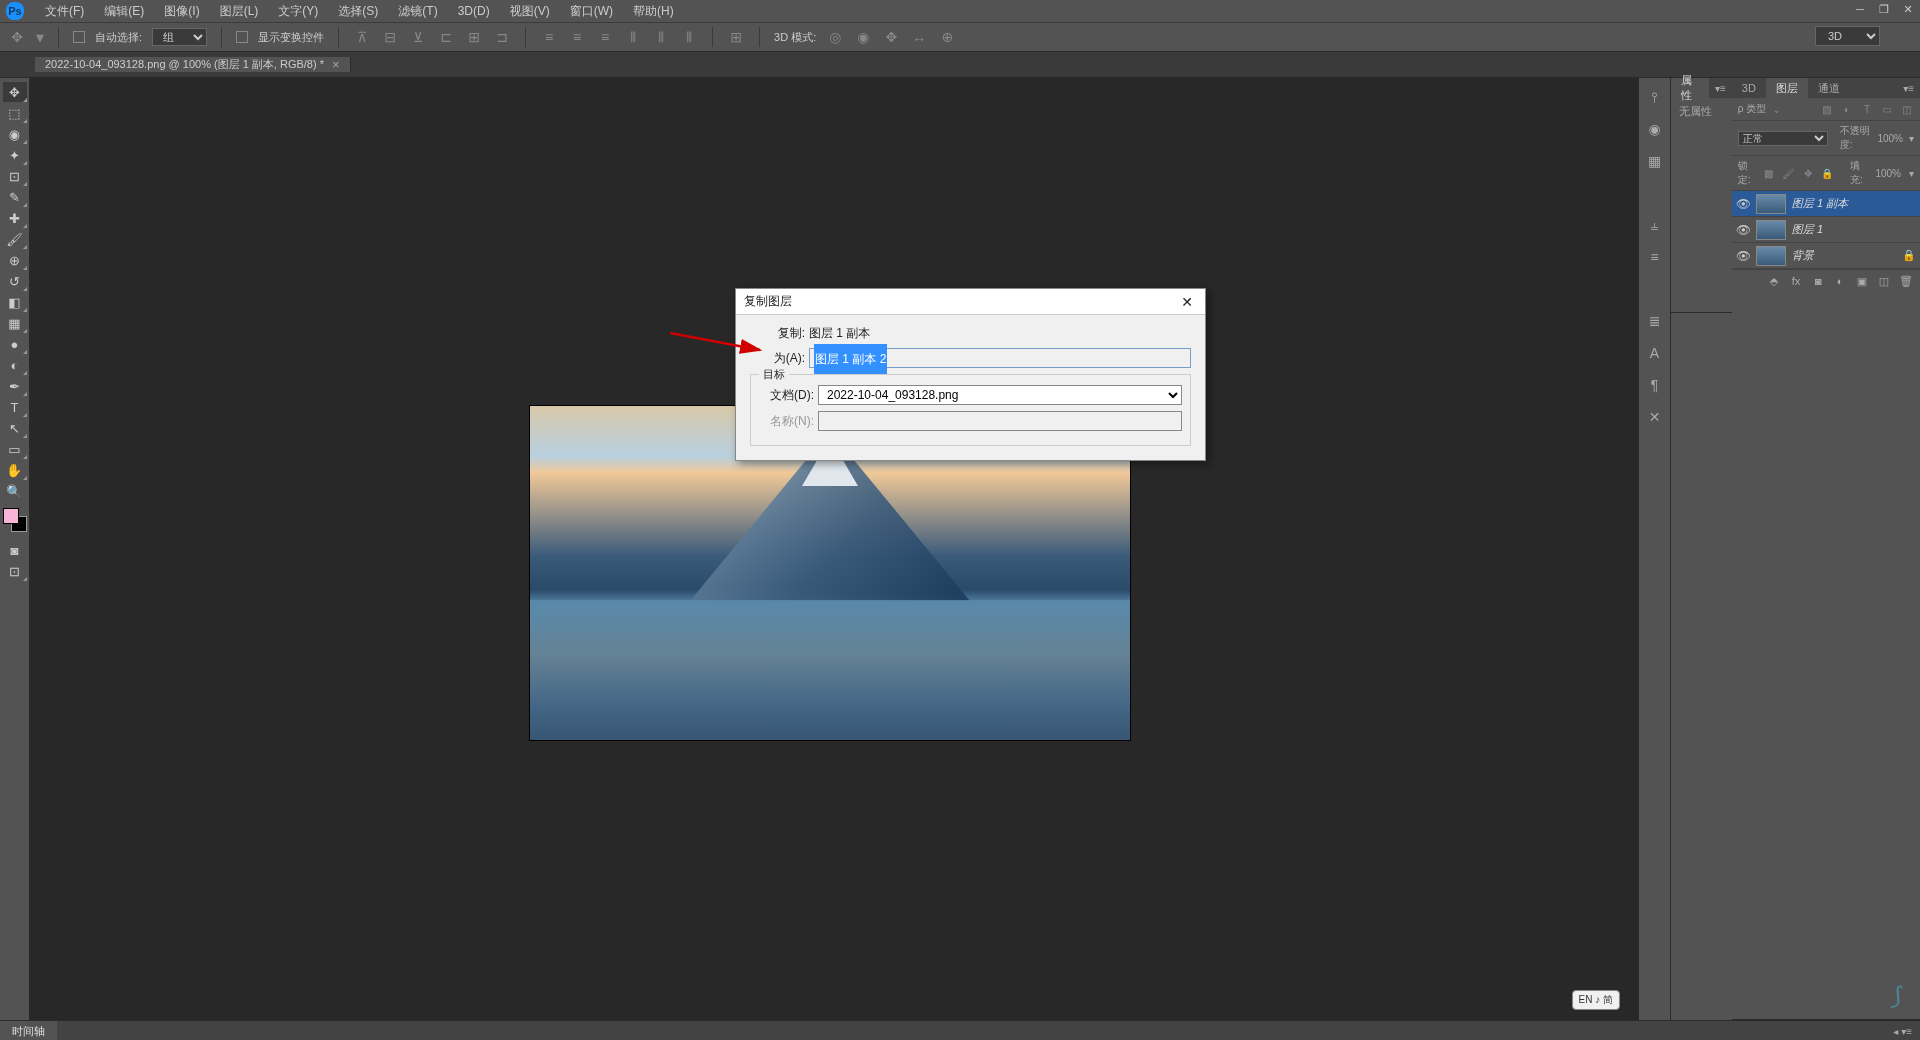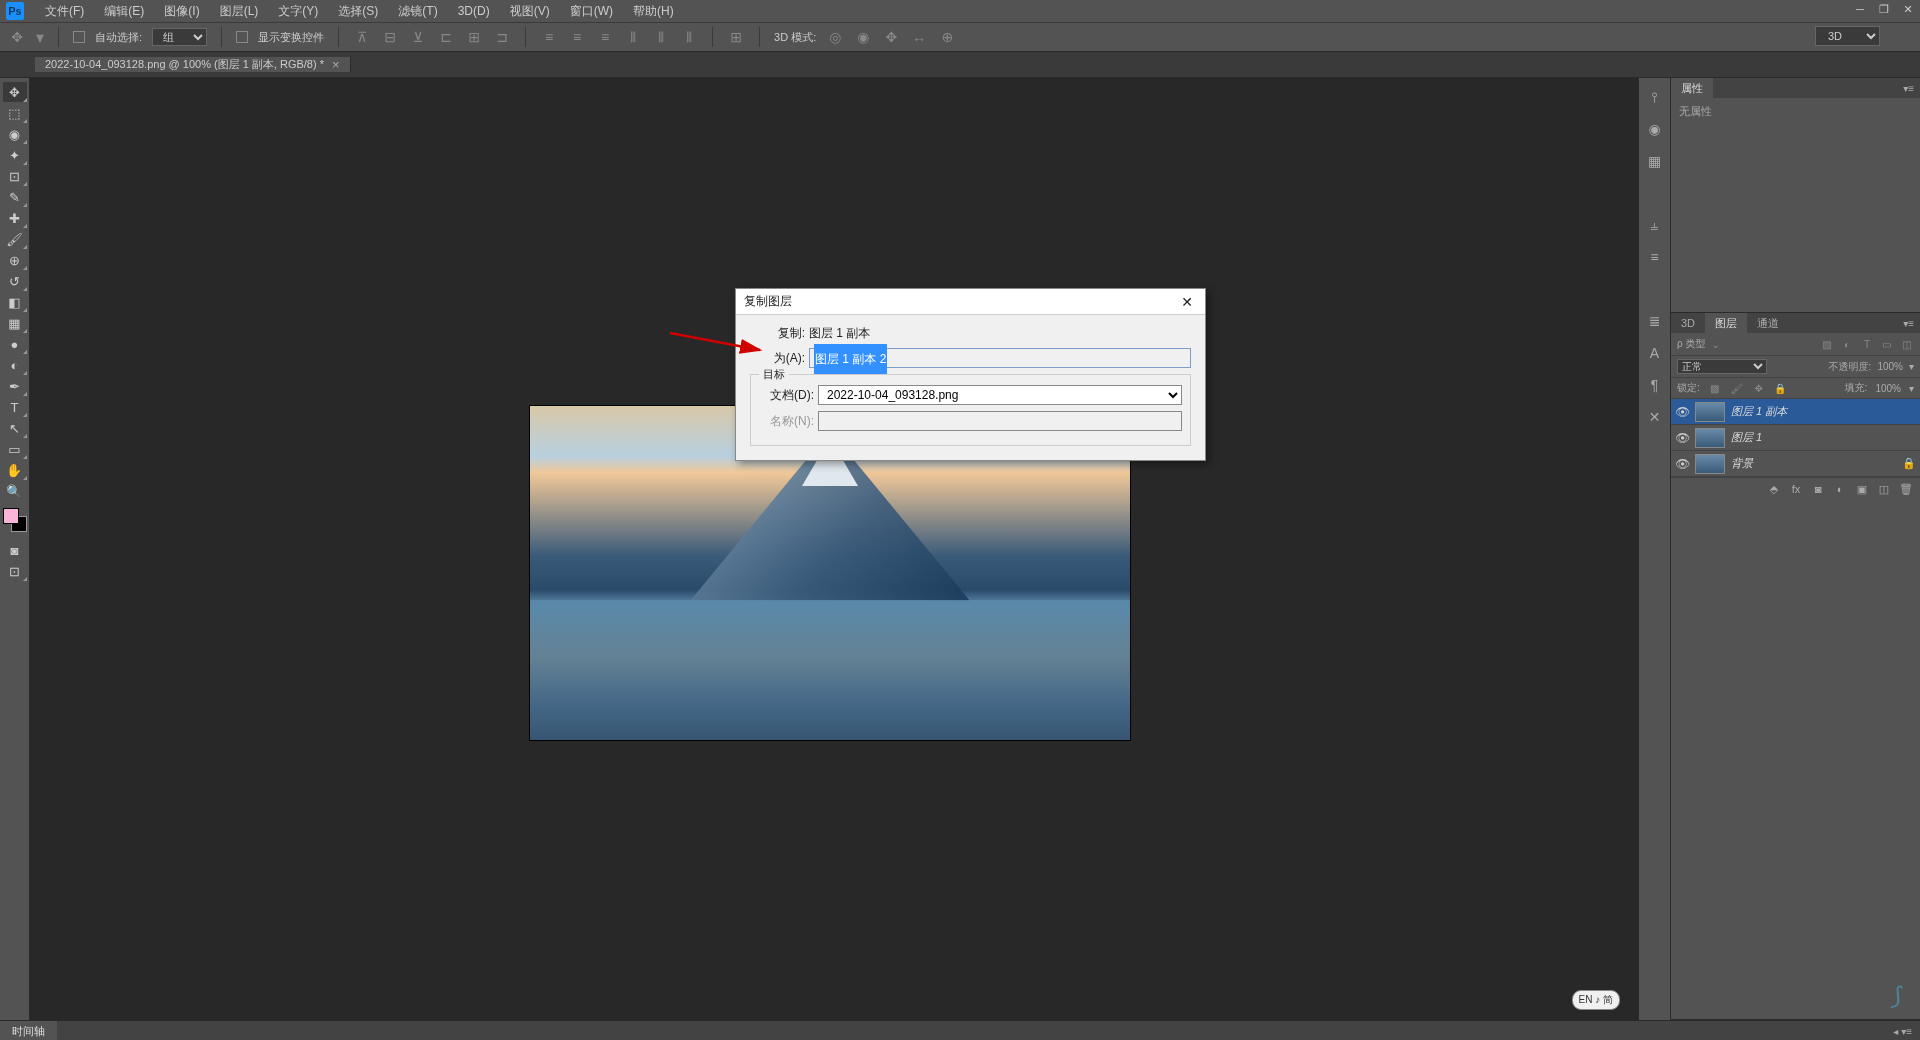--- a/index.html
+++ b/index.html
@@ -1,18 +1,18 @@
 <!DOCTYPE html>
 <html><head>
 <meta charset="utf-8">
 <style>
 *{margin:0;padding:0;box-sizing:border-box;font-family:"Microsoft YaHei","Segoe UI",sans-serif}
 body{background:#535353;width:1920px;height:1040px;overflow:hidden;position:relative;user-select:none}
 .menubar{height:22px;background:#535353;display:flex;align-items:center;padding-left:35px;font-size:12px;color:#ccc}
-.ps-logo{position:absolute;left:6px;top:2px;width:18px;height:18px;background:#1a8fff;color:#0a3a5a;font-weight:bold;font-size:11px;display:flex;align-items:center;justify-content:center;border-radius:2px}
+.ps-logo{position:absolute;left:6px;top:2px;width:18px;height:18px;background:#1a8fff;color:#0a3a5a;font-weight:bold;font-size:11px;display:flex;align-items:center;justify-content:center;border-radius:8px}
 .menu-item{padding:0 10px;cursor:pointer}
 .window-ctrl{position:absolute;right:0;top:0;display:flex}
 .wc-btn{width:24px;height:18px;display:flex;align-items:center;justify-content:center;color:#ccc;font-size:11px;cursor:pointer}
 .options-bar{height:30px;background:#535353;border-top:1px solid #3a3a3a;border-bottom:1px solid #2a2a2a;display:flex;align-items:center;padding:0 8px;gap:10px}
 .opt-label{color:#ccc;font-size:11px}
 .opt-check{width:12px;height:12px;border:1px solid #888}
 .opt-select{background:#3a3a3a;color:#ccc;border:1px solid #666;font-size:11px;padding:1px 16px 1px 6px;height:18px}
 .opt-sep{width:1px;height:20px;background:#3a3a3a;margin:0 4px}
 .small-icon{width:18px;height:18px;display:flex;align-items:center;justify-content:center;color:#888;font-size:14px;cursor:pointer}
 .tab-bar{height:26px;background:#3a3a3a;border-bottom:1px solid #2a2a2a;display:flex;align-items:center;padding-left:35px}
@@ -27,21 +27,21 @@
 .fg-sw{position:absolute;width:16px;height:16px;background:#fab4d8;border:1px solid #000;left:0;top:0}
 .bg-sw{position:absolute;width:16px;height:16px;background:#000;border:1px solid #999;right:0;bottom:0}
 .canvas-container{flex:1;background:#282828;position:relative;overflow:hidden}
 .canvas-image{position:absolute;left:500px;top:328px;width:600px;height:334px;background:linear-gradient(to bottom,#d8c8a8 0%,#b8d0e0 15%,#f0c898 20%,#3a5a7a 45%,#2a4a6a 55%,#6090b0 60%,#e8c088 75%,#4a6a8a 90%,#2a3a4a 100%);box-shadow:0 0 0 1px #000}
 .mountain{position:absolute;left:160px;top:25px;width:280px;height:170px;background:linear-gradient(135deg,#8aa8c0 0%,#3a5a7a 60%,#1a3a5a 100%);clip-path:polygon(50% 0%, 100% 100%, 0% 100%);opacity:0.9}
 .mountain-snow{position:absolute;left:272px;top:32px;width:56px;height:48px;background:#e0e8ee;clip-path:polygon(50% 0%, 100% 100%, 0% 100%)}
 .reflection{position:absolute;left:0;top:194px;width:600px;height:140px;background:linear-gradient(to bottom,#5a8aaa 0%,#3a5a7a 100%);opacity:0.85}
 .right-dock{display:flex;background:#535353}
 .dock-strip{width:32px;background:#535353;border-left:1px solid #2a2a2a;display:flex;flex-direction:column;align-items:center;padding-top:10px;gap:14px}
 .dock-icon{width:20px;height:18px;display:flex;align-items:center;justify-content:center;color:#aaa;font-size:14px}
-.panels{width:250px;background:#535353;border-left:1px solid #2a2a2a;display:flex;flex-direction:column}
+.panels{width:250px;background:#535353;border-left:1px solid #2a2a2a;display:flex;flex-direction:row}
 .panel{border-bottom:1px solid #2a2a2a}
 .panel-tabs{display:flex;background:#434343;height:20px;align-items:stretch}
 .panel-tab{padding:0 10px;font-size:11px;color:#aaa;display:flex;align-items:center;cursor:pointer}
 .panel-tab.active{background:#535353;color:#ddd}
 .panel-menu{margin-left:auto;padding:0 6px;color:#aaa;font-size:10px;display:flex;align-items:center}
 .panel-body{padding:6px 8px;font-size:11px;color:#aaa}
 .layers-panel .panel-body{padding:0}
 .layer-opts{display:flex;align-items:center;padding:4px 6px;gap:6px;font-size:10px;color:#aaa;border-bottom:1px solid #434343}
 .blend-row{display:flex;padding:3px 6px;gap:6px;font-size:10px;color:#aaa;align-items:center;border-bottom:1px solid #434343}
 .blend-row select{flex:0 0 90px;background:#3a3a3a;color:#ccc;border:1px solid #666;font-size:10px}
@@ -51,21 +51,21 @@
 .layer-row.selected{background:#2a5a98}
 .eye{width:14px;text-align:center;color:#ccc;font-size:12px}
 .layer-thumb{width:30px;height:20px;background:linear-gradient(#6a8aaa,#3a5a7a);border:1px solid #888}
 .layer-name{font-size:11px;color:#ddd;font-style:italic}
 .layer-row .lock{margin-left:auto;color:#aaa;font-size:11px}
 .layers-footer{display:flex;justify-content:flex-end;gap:6px;padding:4px 6px;border-top:1px solid #434343}
 .lf-icon{width:16px;height:14px;color:#aaa;font-size:11px;display:flex;align-items:center;justify-content:center}
 .timeline{height:145px;background:#535353;border-top:1px solid #2a2a2a}
 .tl-tabs{display:flex;align-items:center;background:#434343;height:20px}
 .tl-tab{padding:0 12px;font-size:11px;color:#ddd;background:#535353;height:100%;display:flex;align-items:center}
-.ime{position:absolute;right:300px;bottom:30px;background:#f0f0f0;border:1px solid #888;padding:2px 6px;font-size:10px;color:#333;border-radius:9px}
+.ime{position:absolute;right:300px;bottom:30px;background:#f0f0f0;border:1px solid #888;padding:2px 6px;font-size:10px;color:#333;border-radius:4px}
 .watermark{position:absolute;right:20px;bottom:30px;font-size:24px;color:#4ab8d8;opacity:0.5;font-style:italic}
 
 
 .dialog{position:absolute;left:735px;top:288px;width:471px;background:#f0f0f0;border:1px solid #888;box-shadow:3px 3px 8px rgba(0,0,0,0.4);font-size:12px;color:#222}
 .dlg-title{background:#fff;padding:4px 8px;border-bottom:1px solid #ccc;display:flex;align-items:center}
 .dlg-close{margin-left:auto;width:20px;text-align:center;cursor:pointer;font-size:14px}
 .dlg-body{padding:10px 14px 14px;display:flex;gap:10px}
 .dlg-fields{flex:1}
 .dlg-row{display:flex;align-items:center;margin-bottom:6px;gap:4px}
 .dlg-label{width:55px;text-align:right}

